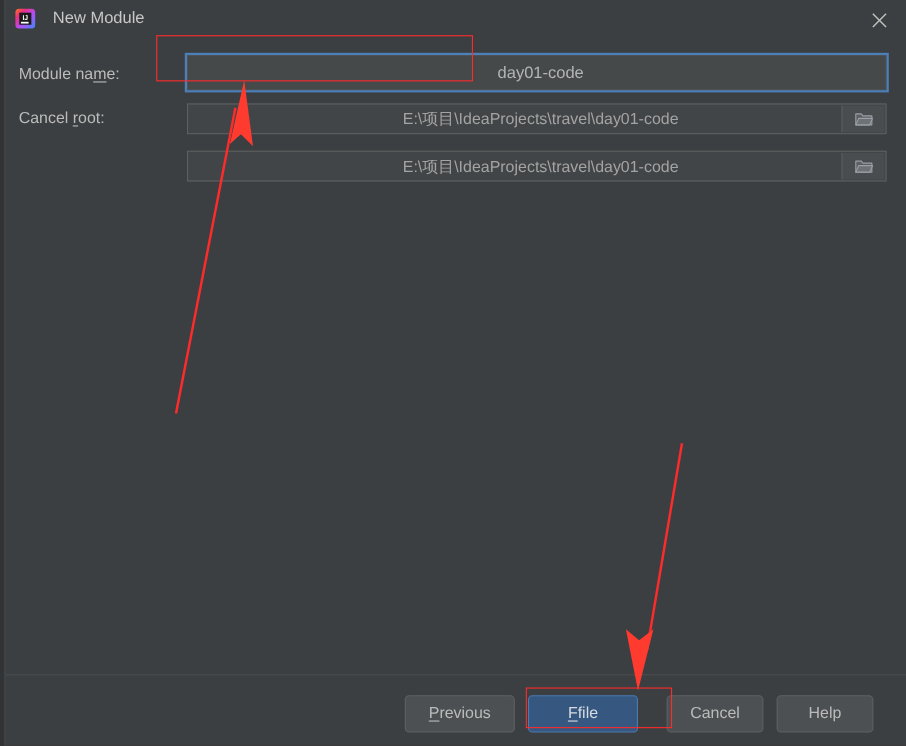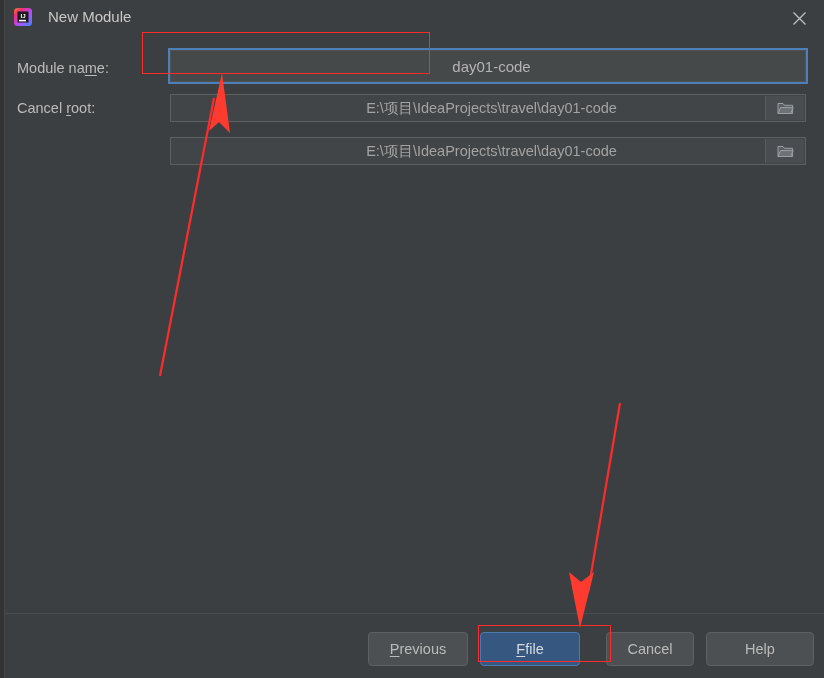--- a/index.html
+++ b/index.html
@@ -171,21 +171,21 @@
     white-space: nowrap;
   }
   .dlg-btn.primary {
     background: #365880;
     border: 1px solid #4A7AB0;
     color: #D6DBE0;
   }
   #previous-button { left: 368px; top: 632px; width: 100px; }
   #finish-button   { left: 480px; top: 632px; width: 100px; }
   #cancel-button   { left: 606px; top: 632px; width: 88px; }
-  #help-button     { left: 706px; top: 632px; width: 108px; }
+  #help-button     { left: 706px; top: 632px; width: 88px; }
 
   
   #annotation-layer {
     position: absolute;
     left: 0; top: 0;
     width: 824px;
     height: 678px;
     pointer-events: none;
   }
   .anno-rect {

